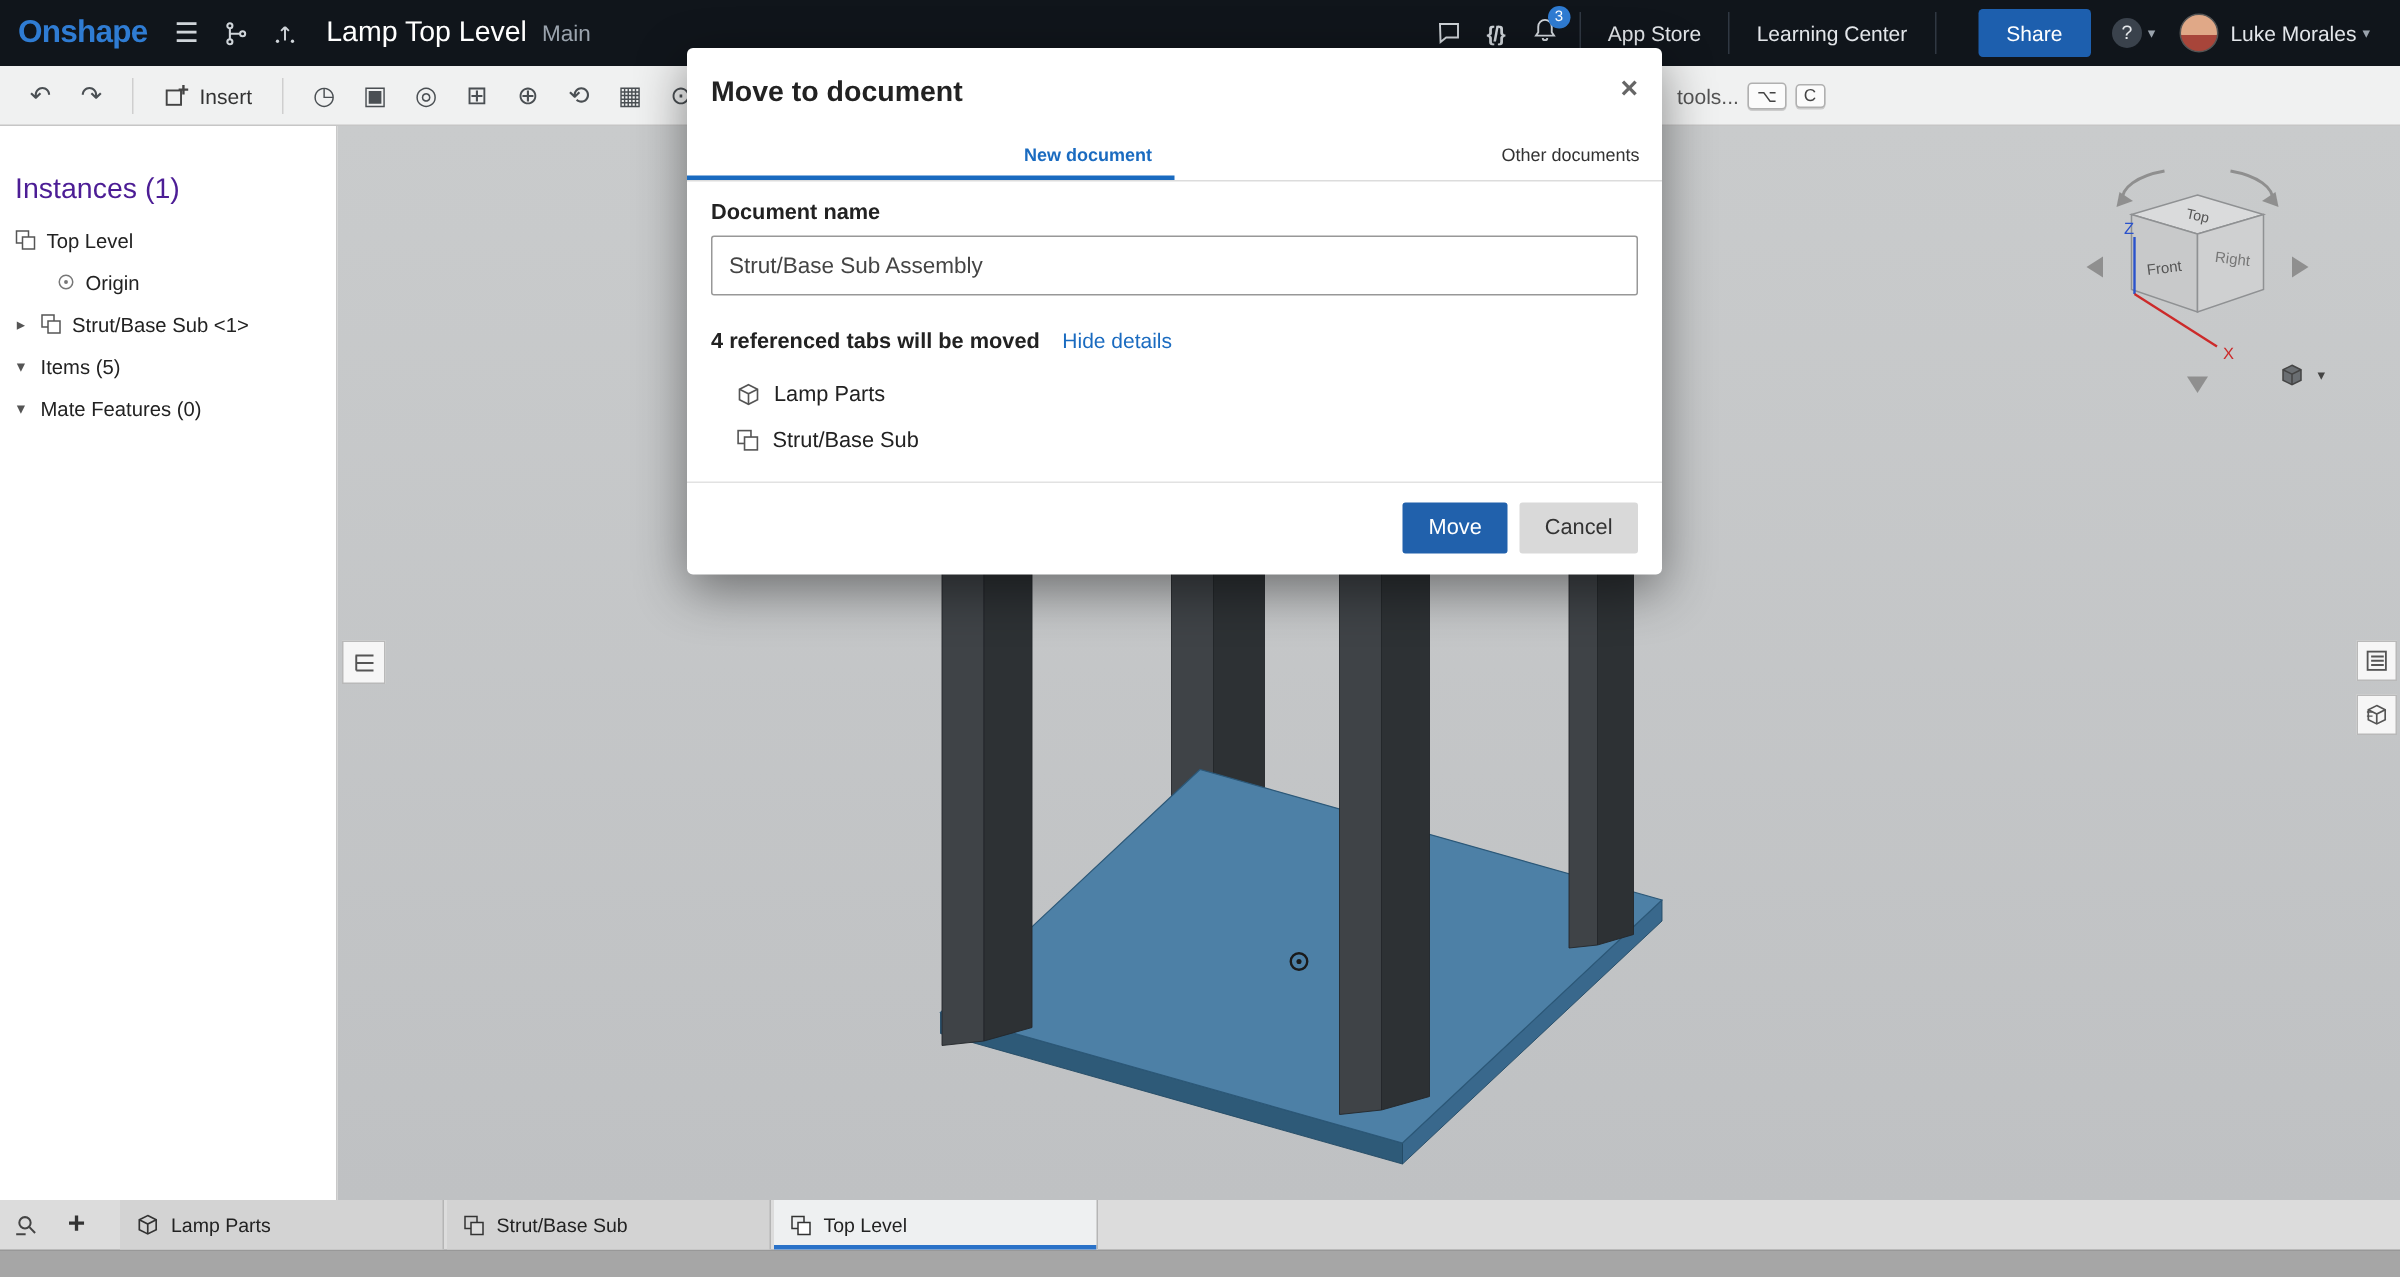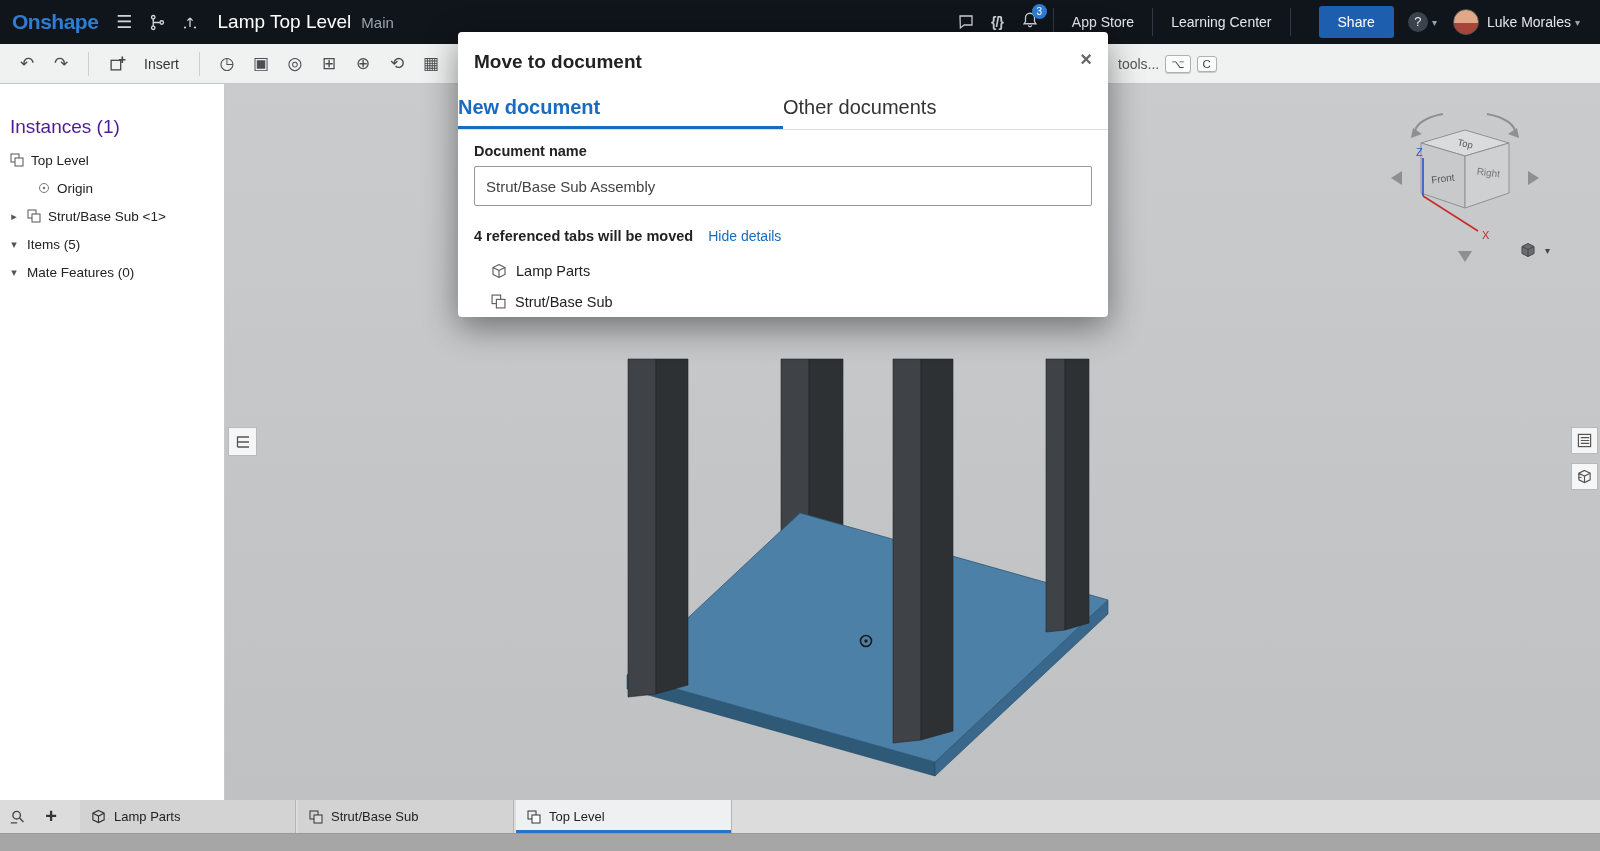--- a/index.html
+++ b/index.html
@@ -25,21 +25,21 @@
   .help-circle{width:20px;height:20px;border-radius:50%;background:#3a424c;color:#e6e9ec;font-size:13px;text-align:center;line-height:20px}
   .caret{font-size:10px;color:#9aa3ad;margin-left:4px}
   .avatar{width:26px;height:26px;border-radius:50%;margin:0 8px 0 6px;background:linear-gradient(#e0a887 55%,#a8453a 55%);border:1px solid #555;cursor:pointer}
   .username{display:flex;align-items:center;color:#e3e6ea;font-size:14px;margin-right:20px;cursor:pointer}
 
   
   .toolbar{position:absolute;top:44px;left:0;right:0;height:40px;background:#f0f1f1;border-bottom:1px solid #c6c6c6;display:flex;align-items:center;z-index:10}
   .ticon{width:34px;height:30px;line-height:30px;text-align:center;font-size:17px;color:#4a4f53;cursor:pointer;border-radius:2px}
   .undo{margin-left:10px}
   .tsep{width:1px;height:24px;background:#cfcfcf;margin:0 10px}
-  .insert-btn{display:flex;align-items:center;gap:18px;font-size:14px;color:#333;padding:4px 10px;border-radius:2px;cursor:pointer}
+  .insert-btn{display:flex;align-items:center;gap:7px;font-size:14px;color:#333;padding:4px 10px;border-radius:2px;cursor:pointer}
   .tool-hint{position:absolute;left:1118px;top:0;height:40px;display:flex;align-items:center;gap:6px;font-size:14px;color:#555}
   .key{border:1px solid #b0b0b0;background:#fbfbfb;border-radius:3px;font-size:11.5px;color:#444;padding:1px 5px;min-width:19px;text-align:center;box-shadow:0 1px 0 #ccc}
 
   
   .instances{position:absolute;top:84px;left:0;width:225px;bottom:51px;background:#fff;border-right:1px solid #c9c9c9;z-index:5}
   .panel-title{padding:32px 10px 8px;font-size:19px;color:#4c1d95}
   .tree-row{display:flex;align-items:center;height:28px;font-size:13.5px;color:#222;cursor:pointer;gap:7px}
   .chev{width:12px;text-align:center;color:#555;font-size:11px}
 
   
@@ -50,21 +50,21 @@
   .side-btn{position:absolute;width:27px;height:27px;background:#f6f6f6;border:1px solid #b9b9b9;display:flex;align-items:center;justify-content:center;cursor:pointer}
   .sb-right1{right:2px;top:343px}
   .sb-right2{right:2px;top:379px}
   .sb-left{left:3px;top:343px;width:29px;height:29px}
 
   
   .modal{position:absolute;left:458px;top:32px;width:650px;background:#fff;border-radius:4px;box-shadow:0 10px 34px rgba(0,0,0,.45);z-index:50}
   .modal-header{position:relative;padding:19px 16px 12px;font-size:19px;font-weight:bold;color:#222}
   .modal-close{position:absolute;top:17px;right:16px;font-size:20px;color:#666;cursor:pointer;line-height:20px}
   .modal-tabs{display:flex;border-bottom:1px solid #dcdcdc;margin-top:2px}
-  .modal-tab{flex:1;text-align:left;padding:9px 0 10px;font-size:20px;color:#333;cursor:pointer}
+  .modal-tab{flex:1;text-align:right;padding:9px 15px 10px;font-size:12px;color:#333;cursor:pointer}
   .modal-tab.active{color:#1a6bc0;font-weight:bold;box-shadow:inset 0 -3px 0 #1a6bc0}
   .modal-body{padding:13px 16px 0}
   .field-label{font-size:14.5px;font-weight:bold;color:#222;margin-bottom:7px}
   .docname{width:100%;height:40px;border:1px solid #989898;border-radius:2px;padding:0 11px;font-size:15px;color:#444;font-family:inherit}
   .ref-row{margin-top:22px;display:flex;align-items:baseline;gap:15px}
   .ref-title{font-size:14.5px;font-weight:bold;color:#222}
   .ref-link{font-size:14px;color:#1a6bc0;cursor:pointer}
   .ref-list{margin-top:11px}
   .ref-item{display:flex;align-items:center;gap:9px;height:31px;padding-left:17px;font-size:14.5px;color:#222}
   .modal-footer{margin-top:12px;border-top:1px solid #e2e2e2;padding:13px 16px 14px;display:flex;justify-content:flex-end;gap:8px}
@@ -296,20 +296,24 @@
         </div>
         <div class="ref-item">
           <svg width="15" height="15" viewBox="0 0 14 14">
               <rect x="1" y="1" width="8" height="8" fill="none" stroke="#555"></rect>
               <rect x="5" y="5" width="8" height="8" fill="#fff" stroke="#555"></rect>
             </svg>
           <span>Strut/Base Sub</span>
         </div>
       </div>
     </div>
+    <div class="modal-footer">
+      <button class="btn btn-move">Move</button>
+      <button class="btn btn-cancel">Cancel</button>
+    </div>
   </div>
 
   <div class="tabsbar">
     <div class="tabsrow">
       <span class="tb-ctl">
         <svg width="18" height="18" viewBox="0 0 20 20" stroke="#444" fill="none" stroke-width="1.5">
             <circle cx="8.5" cy="8" r="4.2"></circle>
             <path d="M11.8 11.2 16 15.5M2 16.5h7"></path>
           </svg>
       </span>

